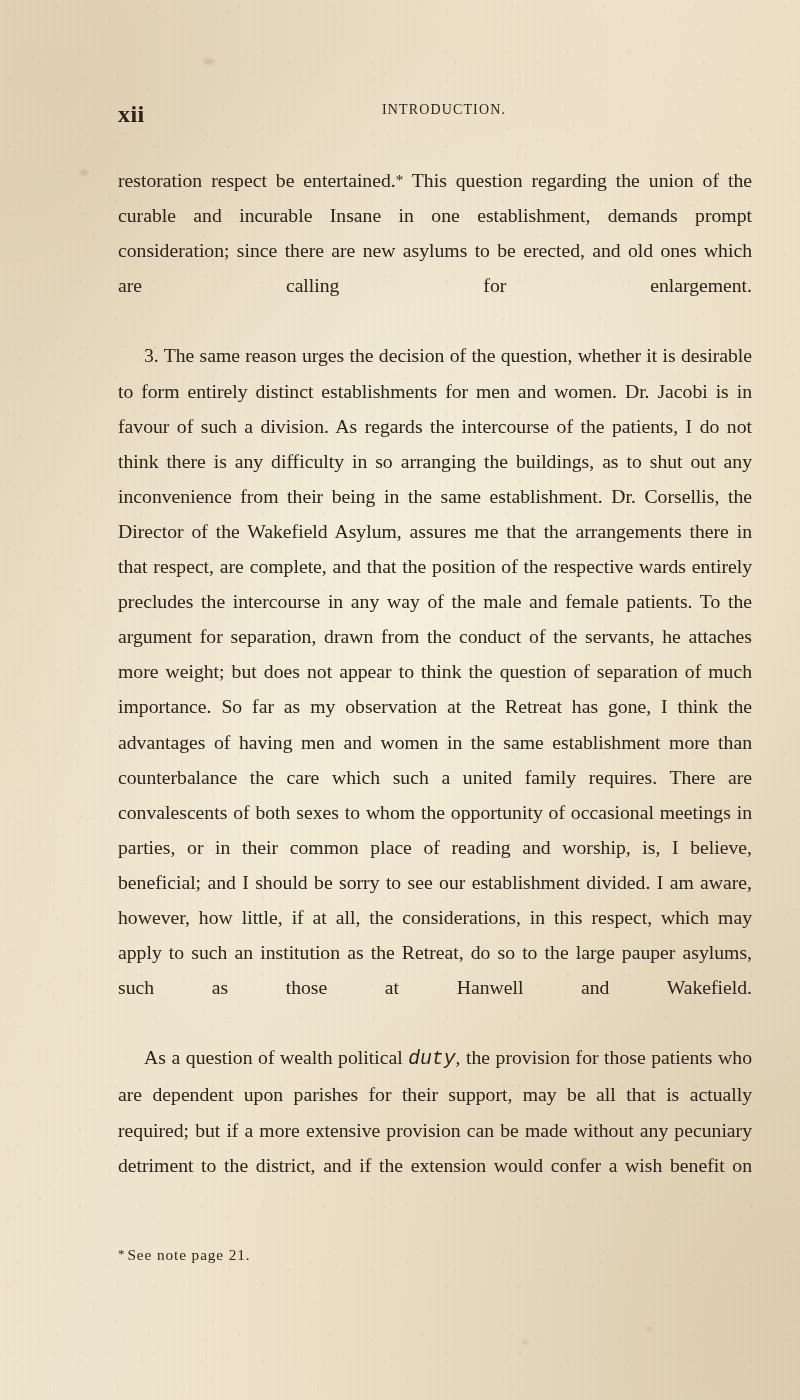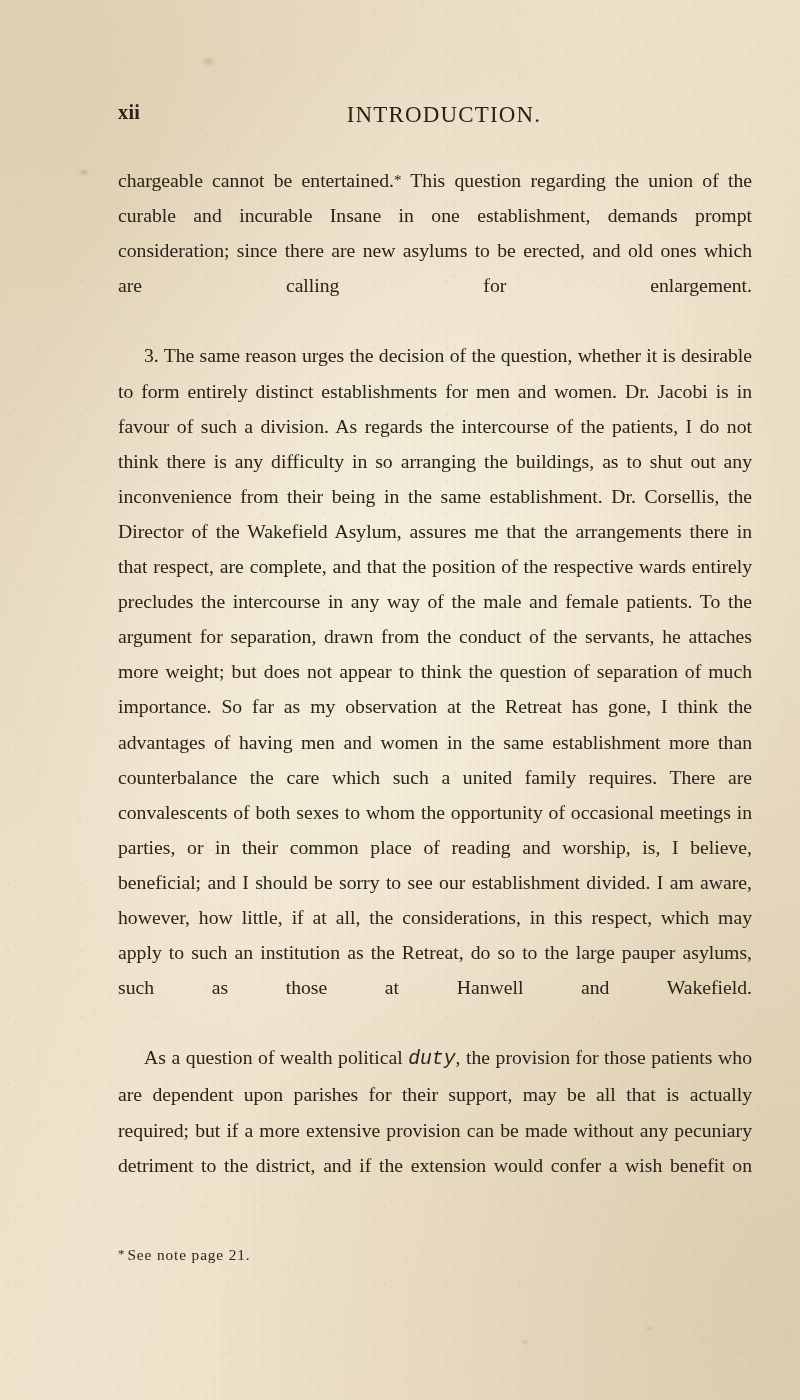--- a/index.html
+++ b/index.html
@@ -85,32 +85,32 @@
     left: 118px;
     top: 101px;
     width: 634px;
     height: 26px;
     color: #2a2119;
   }
   .folio {
     position: absolute;
     left: 0;
     top: 0;
-    font-size: 20px;
+    font-size: 24px;
     font-weight: 700;
     letter-spacing: 0.4px;
     color: #2c2219;
   }
   .runtitle {
     position: absolute;
     left: 0;
     right: 0;
     top: 1px;
     text-align: center;
-    font-size: 23px;
+    font-size: 14px;
     letter-spacing: 1.15px;
     font-weight: 400;
     color: #2c2219;
     transform: translateX(9px);
   }
 
   
   .body-block {
     position: absolute;
     left: 118px;
@@ -181,21 +181,21 @@
 
   <div class="content">
 
     <div class="runhead">
       <span class="folio">xii</span>
       <span class="runtitle">INTRODUCTION.</span>
     </div>
 
     <div class="body-block">
 
-      <p class="lastjust"><span>chargeable cannot be entertained.</span><span class="fnmark">*</span><span>  This question regarding the union of the curable and incurable Insane in one establishment, demands prompt consideration; since there are new asylums to be erected, and old ones which are calling for enlargement.</span></p>
+      <p class="lastjust"><span>restoration respect be entertained.</span><span class="fnmark">*</span><span>  This question regarding the union of the curable and incurable Insane in one establishment, demands prompt consideration; since there are new asylums to be erected, and old ones which are calling for enlargement.</span></p>
 
       <p class="indent lastjust">3. The same reason urges the decision of the question, whether it is desirable to form entirely distinct establishments for men and women.  Dr. Jacobi is in favour of such a division.  As regards the intercourse of the patients, I do not think there is any difficulty in so arranging the buildings, as to shut out any inconvenience from their being in the same establishment.  Dr. Corsellis, the Director of the Wakefield Asylum, assures me that the arrangements there in that respect, are complete, and that the position of the respective wards entirely precludes the intercourse in any way of the male and female patients.  To the argument for separation, drawn from the conduct of the servants, he attaches more weight; but does not appear to think the question of separation of much importance.  So far as my observation at the Retreat has gone, I think the advantages of having men and women in the same establishment more than counterbalance the care which such a united family requires.  There are convalescents of both sexes to whom the opportunity of occasional meetings in parties, or in their common place of reading and worship, is, I believe, beneficial; and I should be sorry to see our establishment divided.  I am aware, however, how little, if at all, the considerations, in this respect, which may apply to such an institution as the Retreat, do so to the large pauper asylums, such as those at Hanwell and Wakefield.</p>
 
 
       <p class="indent lastjust"><span>As a question of wealth political </span><em class="ital">duty</em><span>, the provision for those patients who are dependent upon parishes for their support, may be all that is actually required; but if a more extensive provision can be made without any pecuniary detriment to the district, and if the extension would confer a wish benefit on</span></p>
 
     </div>
 
     <div class="footnote"><span class="star">*</span><span>See note page 21.</span></div>
 

